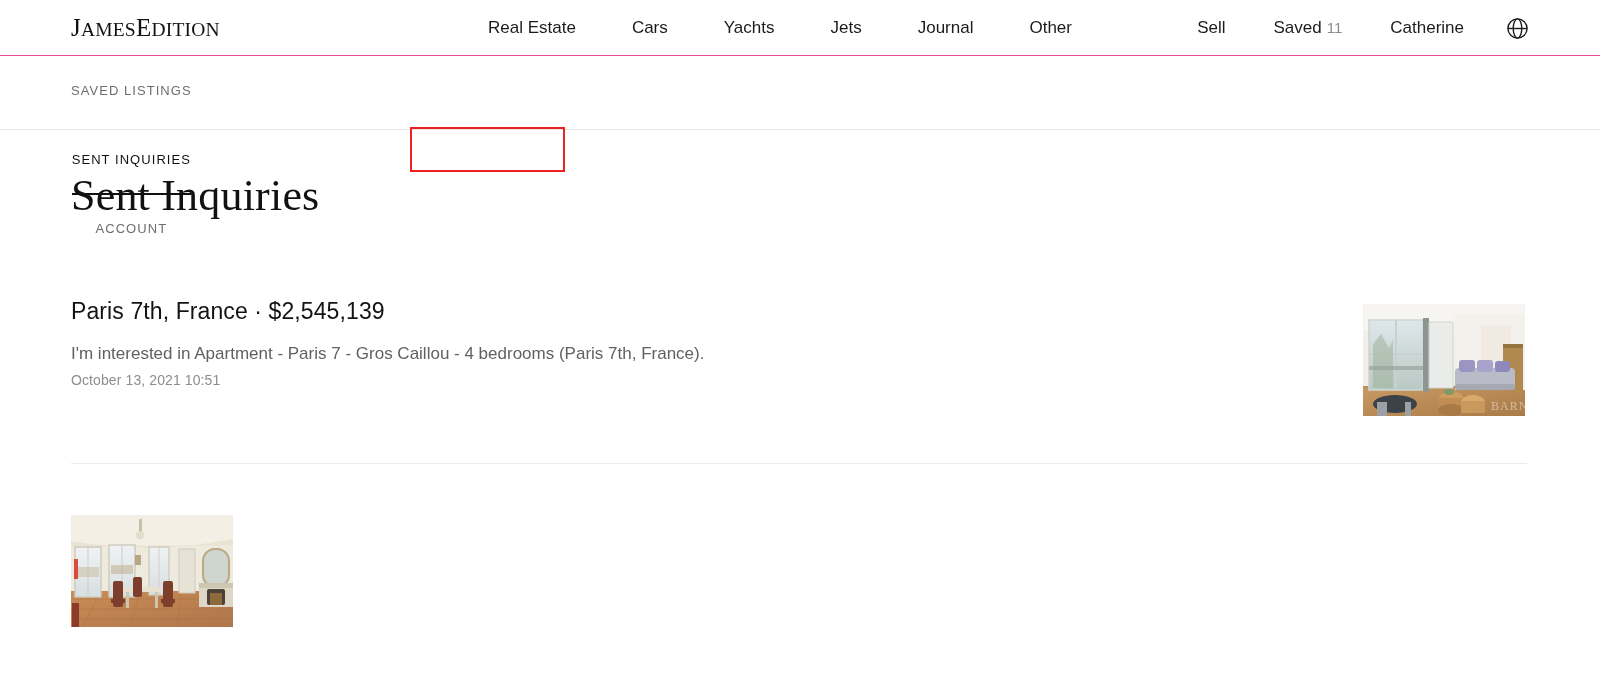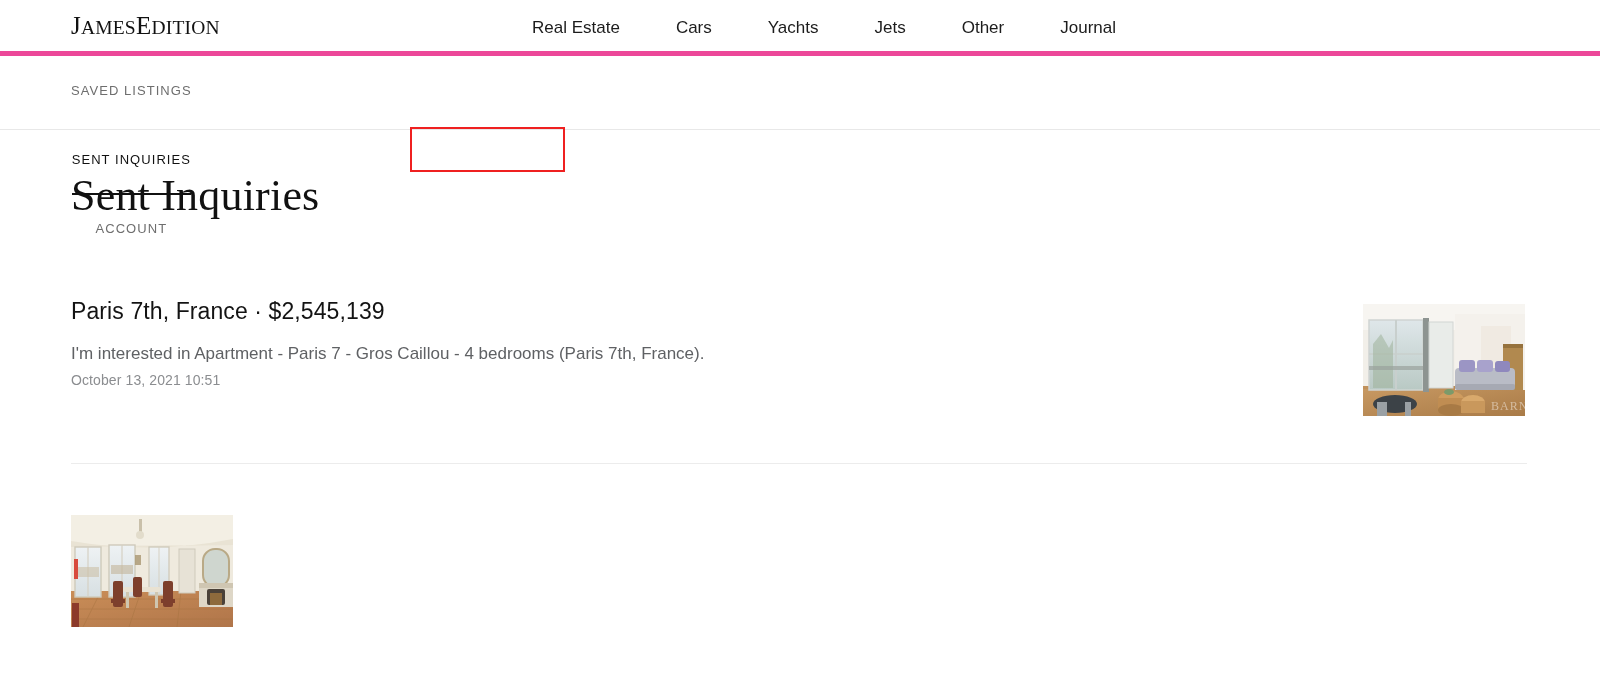--- a/index.html
+++ b/index.html
@@ -8,38 +8,38 @@
     background:#ffffff;
     font-family:"Liberation Sans", sans-serif;
     overflow:hidden;
     -webkit-font-smoothing:antialiased;
   }
 
   
   .header {
     position:relative;
     height:56px;
-    border-bottom:5px solid #ec4899;
+    border-bottom:1px solid #ec4899;
     display:flex;
     align-items:center;
   }
   .logo {
     position:absolute; left:71px; top:50%; transform:translateY(-50%);
     font-family:"Liberation Serif", serif;
     font-size:25px;
     letter-spacing:0.2px;
     color:#111111;
     white-space:nowrap;
     cursor:pointer;
   }
   .logo .cap { font-size:25px; }
   .logo .sm  { font-size:19.5px; }
 
   .mainnav {
-    position:absolute; left:504px; top:0; height:56px;
+    position:absolute; left:460px; top:0; height:56px;
     display:flex; align-items:center; gap:0;
   }
   .mainnav a {
     font-size:17px;
     color:#1c1c1c;
     text-decoration:none;
     padding:0 28px;
     white-space:nowrap;
     cursor:pointer;
     line-height:56px;
@@ -179,24 +179,36 @@
 
   <div class="logo">
     <span class="cap">J</span><span class="sm">AMES</span><span class="cap">E</span><span class="sm">DITION</span>
   </div>
 
   <nav class="mainnav">
     <a href="#">Real Estate</a>
     <a href="#">Cars</a>
     <a href="#">Yachts</a>
     <a href="#">Jets</a>
+    <a href="#">Journal</a>
     <a href="#">Other</a>
-    <a href="#">Journal</a>
   </nav>
 
+  <div class="usernav">
+    <a href="#">Sell</a>
+    <a href="#"><span>Saved</span><span class="saved-count">11</span></a>
+    <a href="#">Catherine</a>
+    <div class="globe-btn">
+      <svg width="25" height="25" viewBox="0 0 24 24" fill="none" stroke="#1c1c1c" stroke-width="1.35">
+        <circle cx="12" cy="12" r="9.2"></circle>
+        <ellipse cx="12" cy="12" rx="4.1" ry="9.2"></ellipse>
+        <line x1="2.8" y1="12" x2="21.2" y2="12"></line>
+      </svg>
+    </div>
+  </div>
 </div>
 
 <div class="subnav">
   <div class="subnav-inner">
     <div class="subnav-item">Saved listings</div>
     <div class="subnav-item active">Sent inquiries</div>
     <div class="subnav-item">Account</div>
   </div>
   <div class="annot-box"></div>
 </div>

